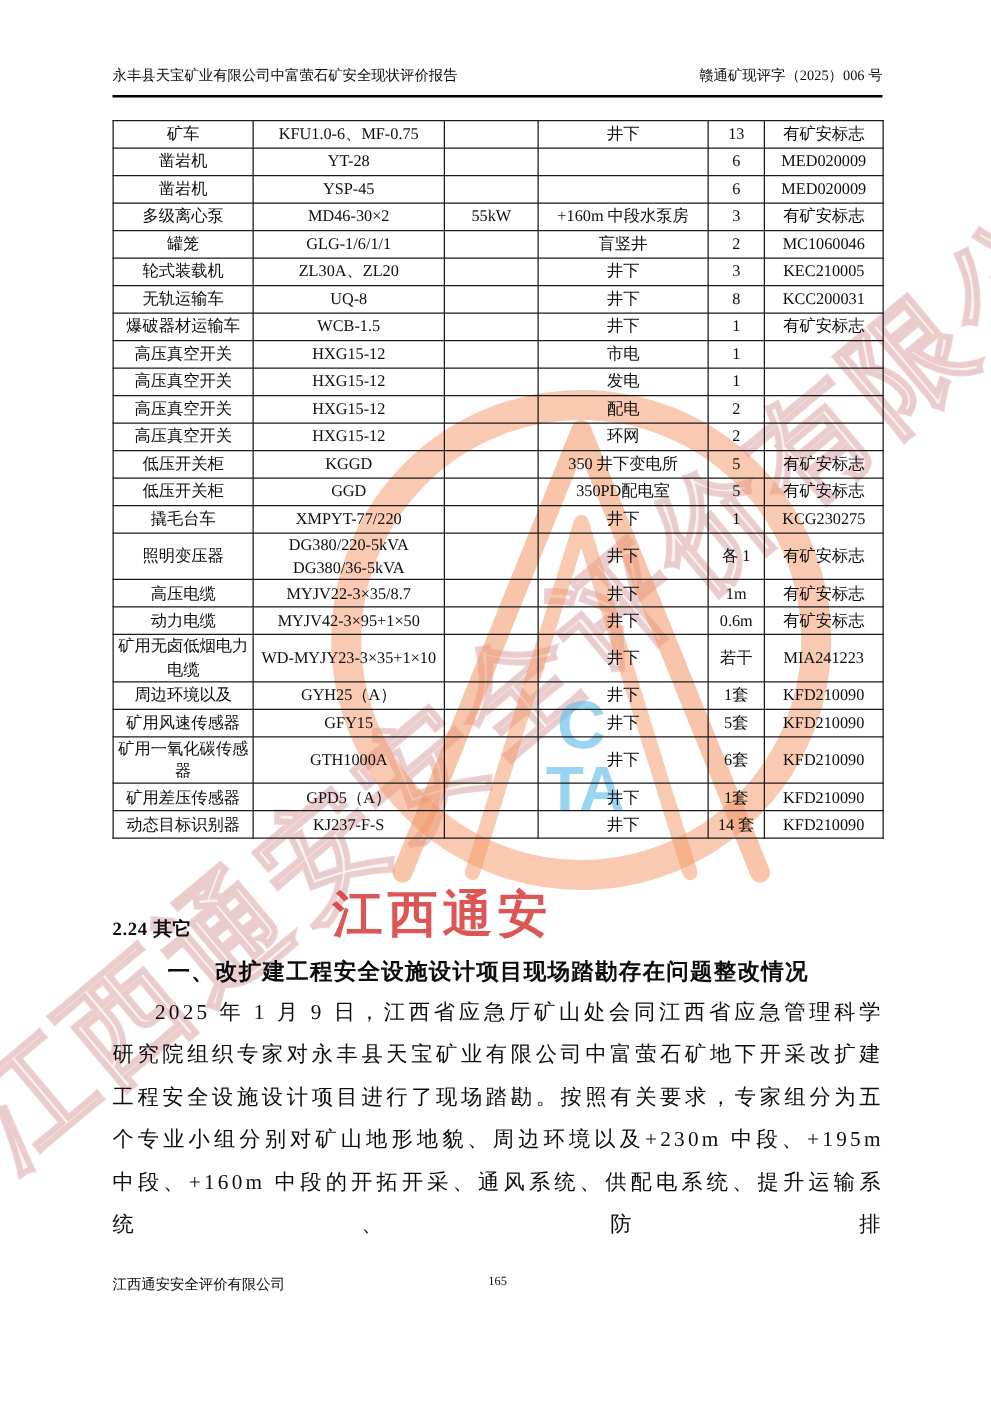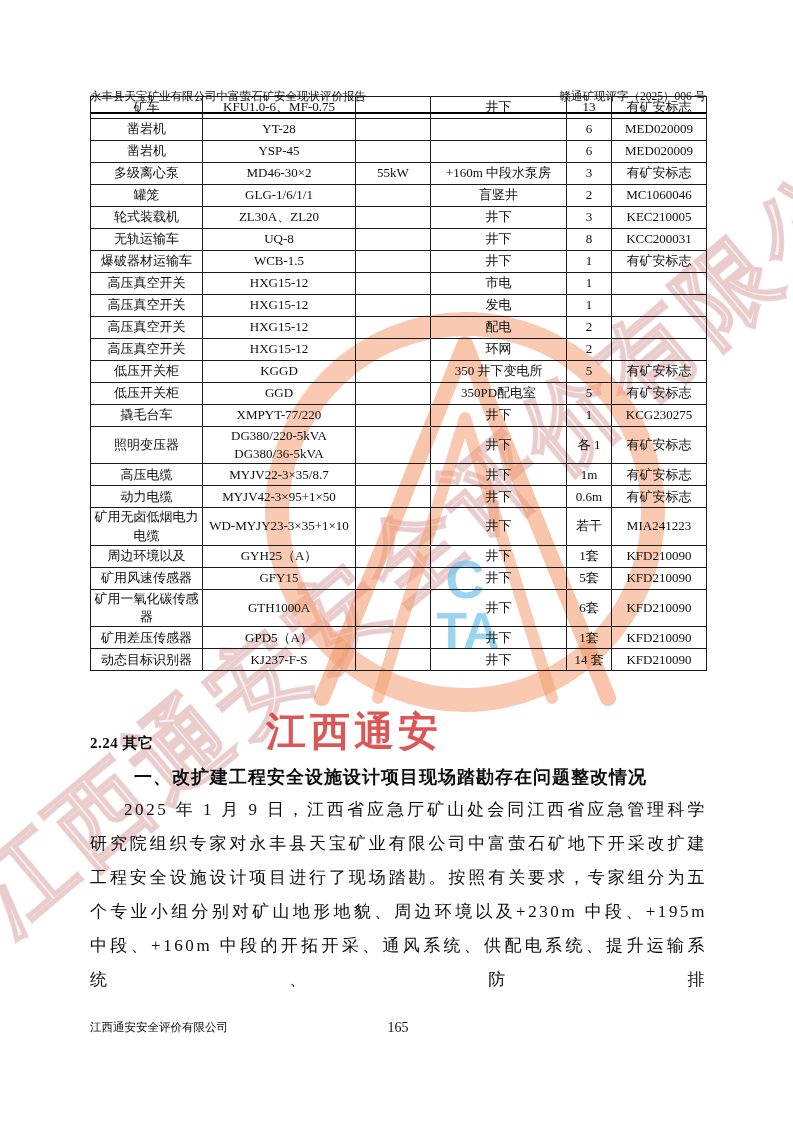--- a/index.html
+++ b/index.html
@@ -21,21 +21,21 @@
   .wm-red{
     position:absolute;left:266px;top:704px;white-space:nowrap;
     font-size:40px;font-weight:800;letter-spacing:4px;
     color:rgba(211,44,44,0.80);z-index:1;pointer-events:none;
   }
   
   .content-layer{position:relative;z-index:2;}
   .page-header{
     position:absolute;left:90px;top:53px;width:616px;height:23px;
     display:flex;justify-content:space-between;align-items:flex-start;
-    font-size:11.5px;border-bottom:2px solid #000;margin-top:36px;
+    font-size:11.5px;border-bottom:2px solid #000;
   }
   table.equip{
     position:absolute;left:90px;top:96px;width:616px;
     border-collapse:collapse;table-layout:fixed;
     background:transparent;
   }
   table.equip td{
     border:1px solid #1a1a1a;height:21px;padding:0 2px;
     font-size:13px;line-height:1.4;text-align:center;vertical-align:middle;
     white-space:pre-line;overflow:hidden;
@@ -50,21 +50,21 @@
   }
   .body-paragraph{
     position:absolute;left:90px;top:793px;width:617px;
     font-size:17px;line-height:34px;letter-spacing:2.6px;
     text-align:justify;text-align-last:justify;text-indent:2em;
   }
   .page-footer{
     position:absolute;left:90px;top:1020px;width:616px;height:20px;font-size:11.5px;
   }
   .footer-company{position:absolute;left:0;top:0;}
-  .footer-page{position:absolute;left:0;right:0;text-align:center;top:0;font-size:14px;}
+  .footer-page{position:absolute;left:0;right:0;text-align:center;top:0;font-size:10px;}
 </style>
 </head>
 <body>
 
 <div class="page">
 
   <div class="wm-diagonal">江西通安安全评价有限公司</div>
 
   <svg class="wm-logo" width="420" height="430" viewBox="0 0 420 430">
     <circle cx="207" cy="212" r="188" fill="none" stroke="rgba(243,150,100,0.50)" stroke-width="24"></circle>

